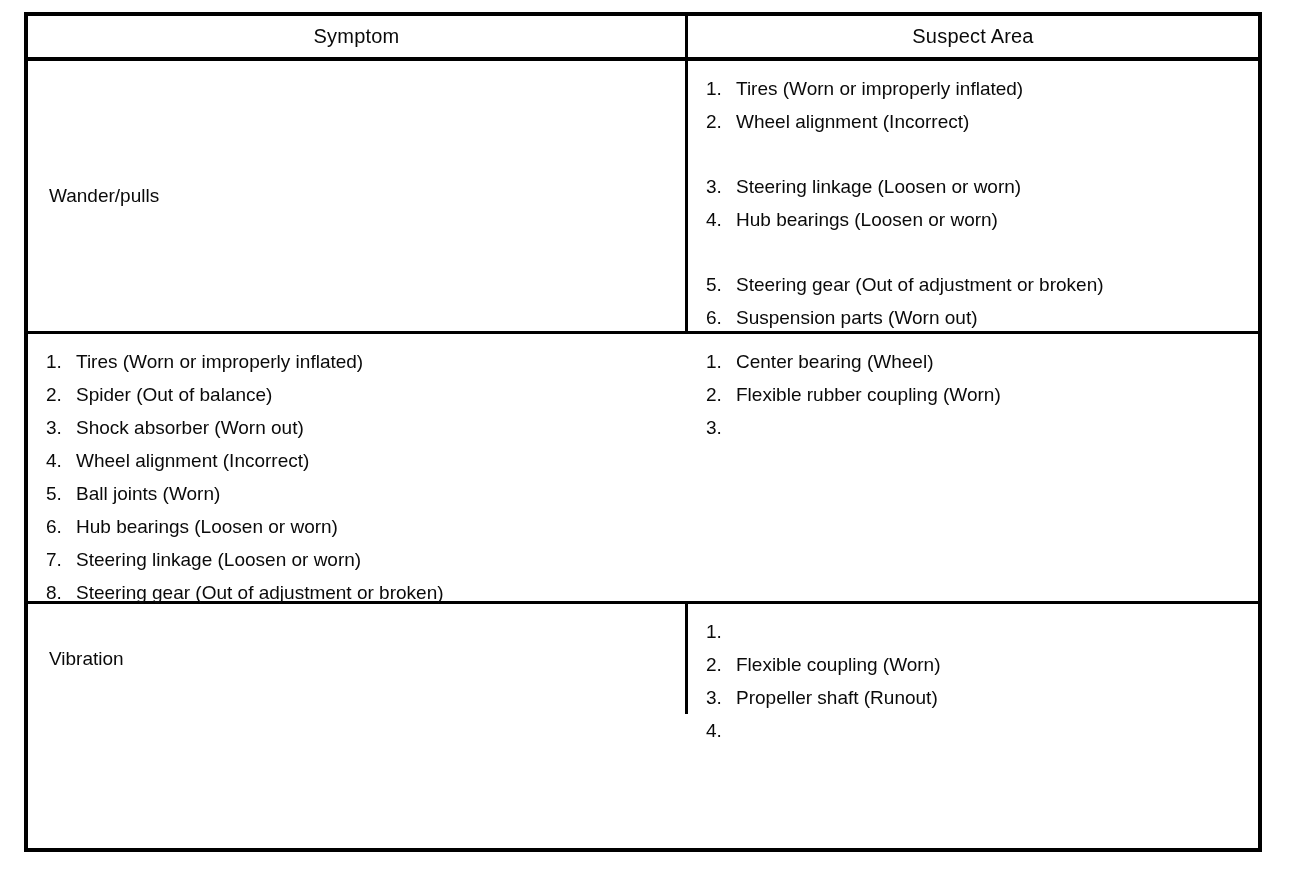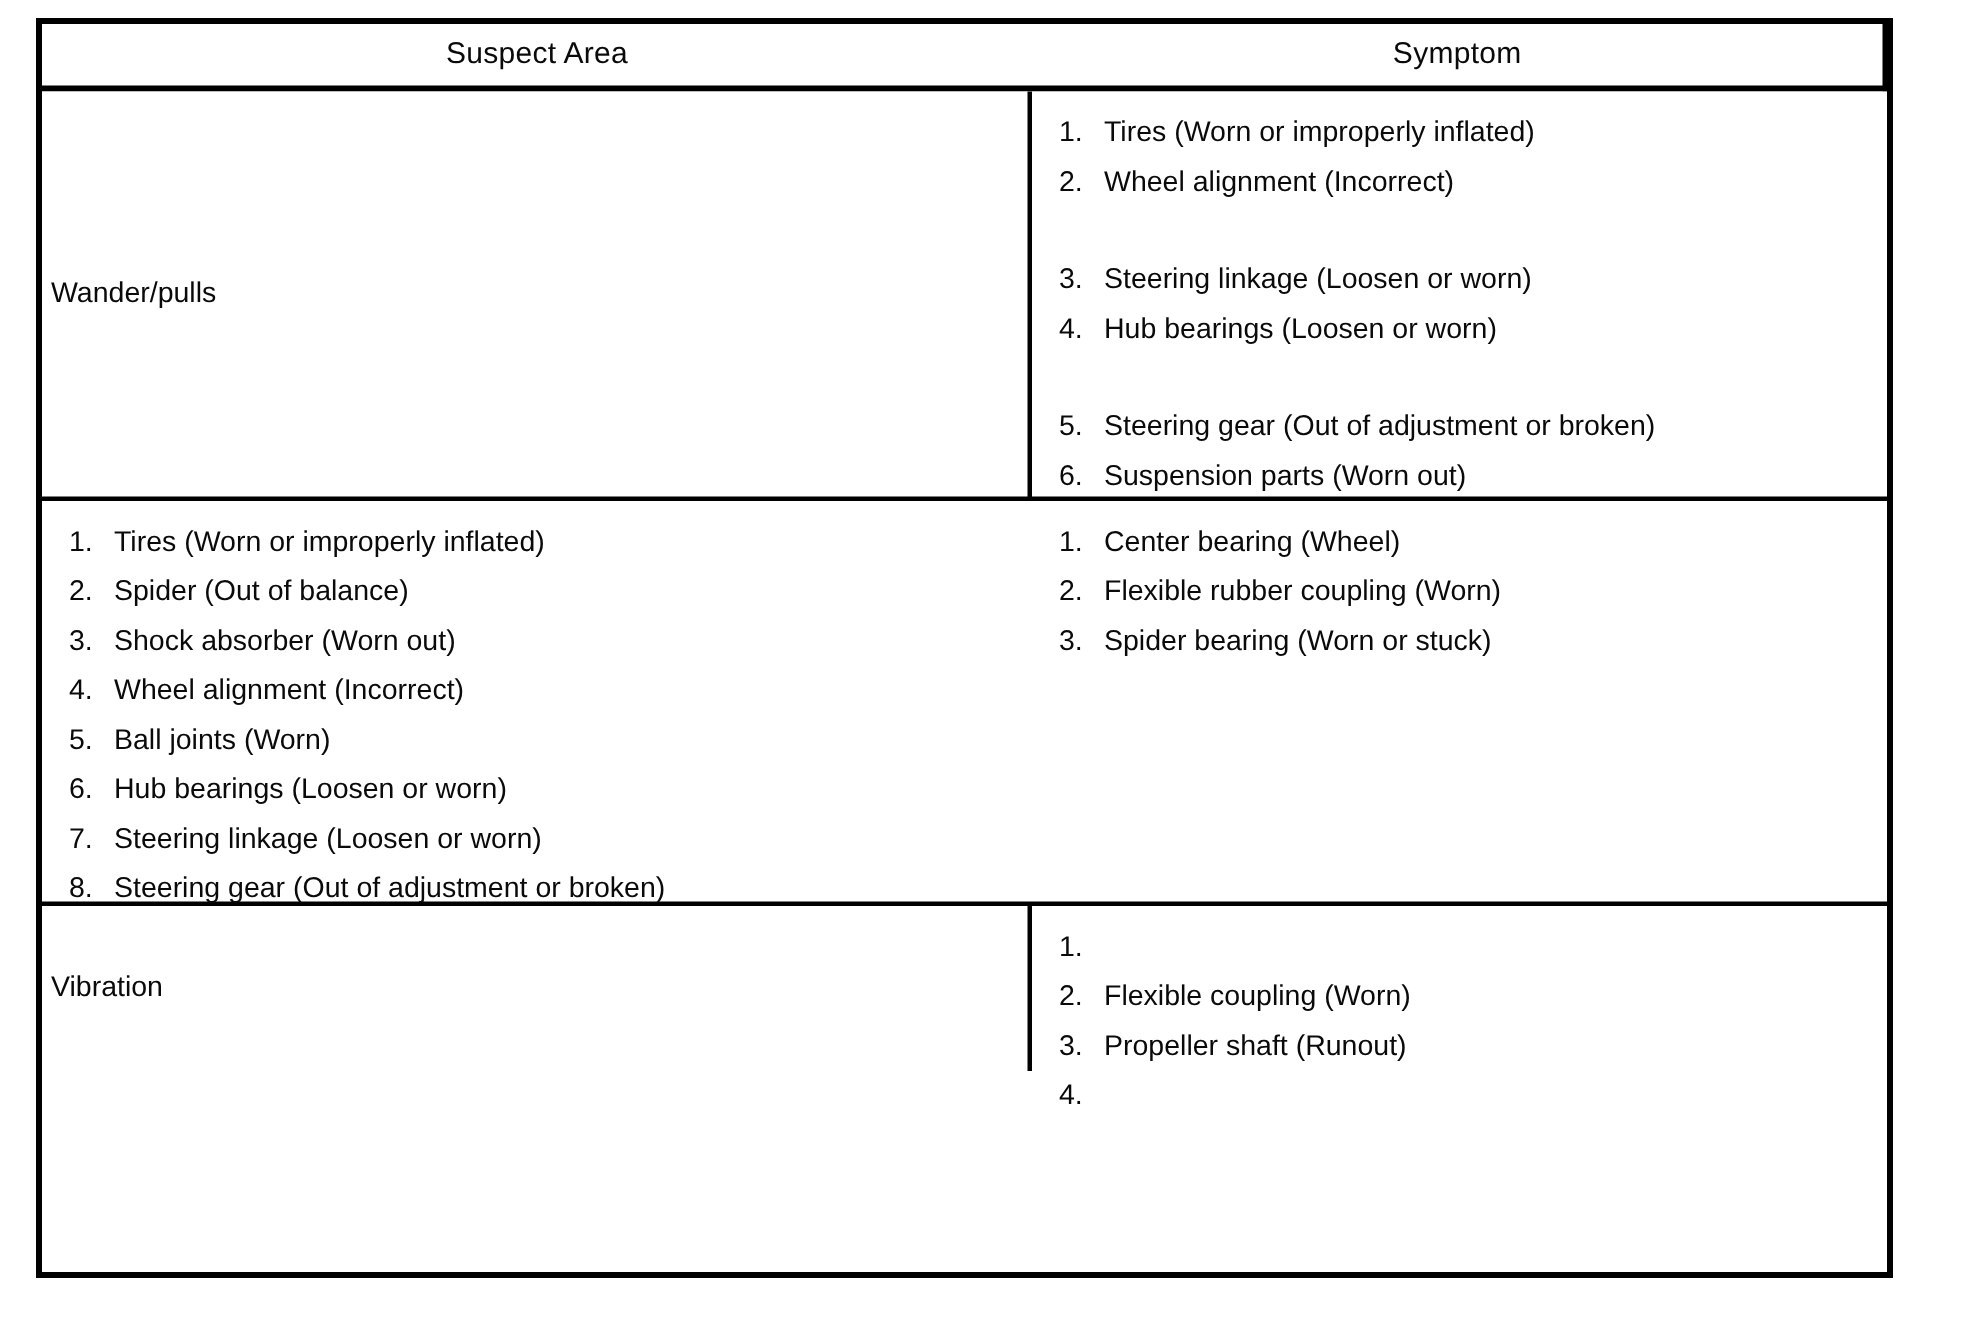--- a/index.html
+++ b/index.html
@@ -42,21 +42,21 @@
     justify-content: center;
     font-size: 20px;
     letter-spacing: 0.2px;
   }
   .row-sep {
     border-bottom: 3px solid #000;
   }
   .symptom-cell {
     display: flex;
     align-items: center;
-    padding-left: 6px;
+    padding-left: 21px;
     font-size: 19px;
   }
   .suspect-cell {
     padding: 11px 8px 0 18px;
     font-size: 19px;
   }
   .item {
     display: flex;
     line-height: 33px;
     white-space: nowrap;
@@ -68,25 +68,25 @@
   .gap-before {
     margin-top: 32px;
   }
 </style>
 </head>
 <body>
 
 <div class="page">
   <div class="ttable">
 
+    <div class="cell col-left hdr">
+      <span>Symptom</span>
+    </div>
     <div class="cell hdr">
       <span>Suspect Area</span>
-    </div>
-    <div class="cell col-left hdr">
-      <span>Symptom</span>
     </div>
 
     <div class="cell col-left row-sep symptom-cell">
       <span>Wander/pulls</span>
     </div>
     <div class="cell row-sep suspect-cell">
       <div class="item">
         <span class="num">1.</span>
         <span>Tires (Worn or improperly inflated)</span>
       </div>
@@ -151,21 +151,20 @@
       <div class="item">
         <span class="num">1.</span>
         <span>Center bearing (Wheel)</span>
       </div>
       <div class="item">
         <span class="num">2.</span>
         <span>Flexible rubber coupling (Worn)</span>
       </div>
       <div class="item">
         <span class="num">3.</span>
-        <span>Spider bearing (Worn or stuck)</span>
       </div>
     </div>
 
     <div class="cell col-left symptom-cell">
       <span>Vibration</span>
     </div>
     <div class="cell suspect-cell">
       <div class="item">
         <span class="num">1.</span>
       </div>

